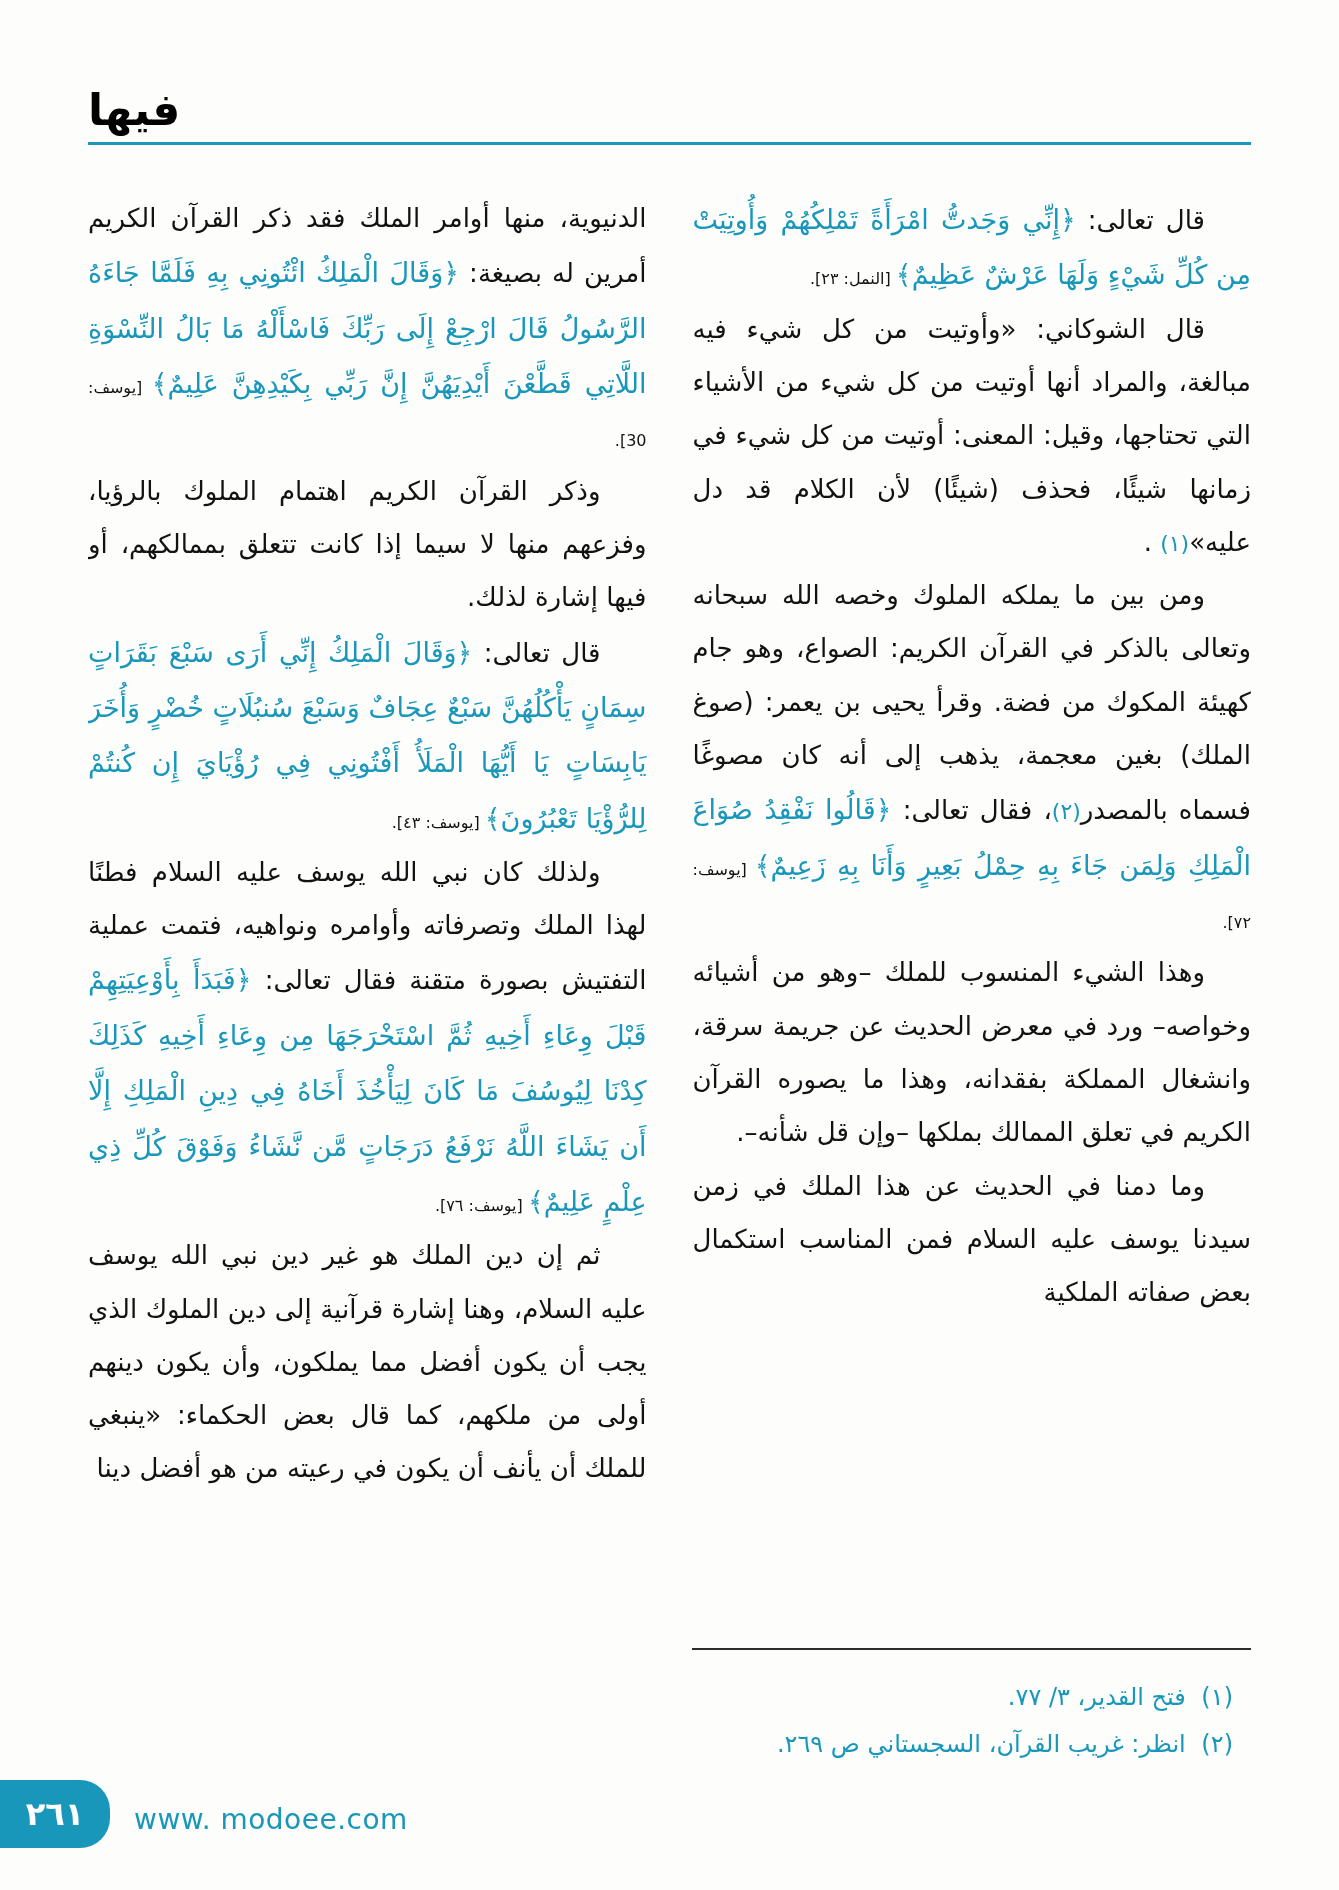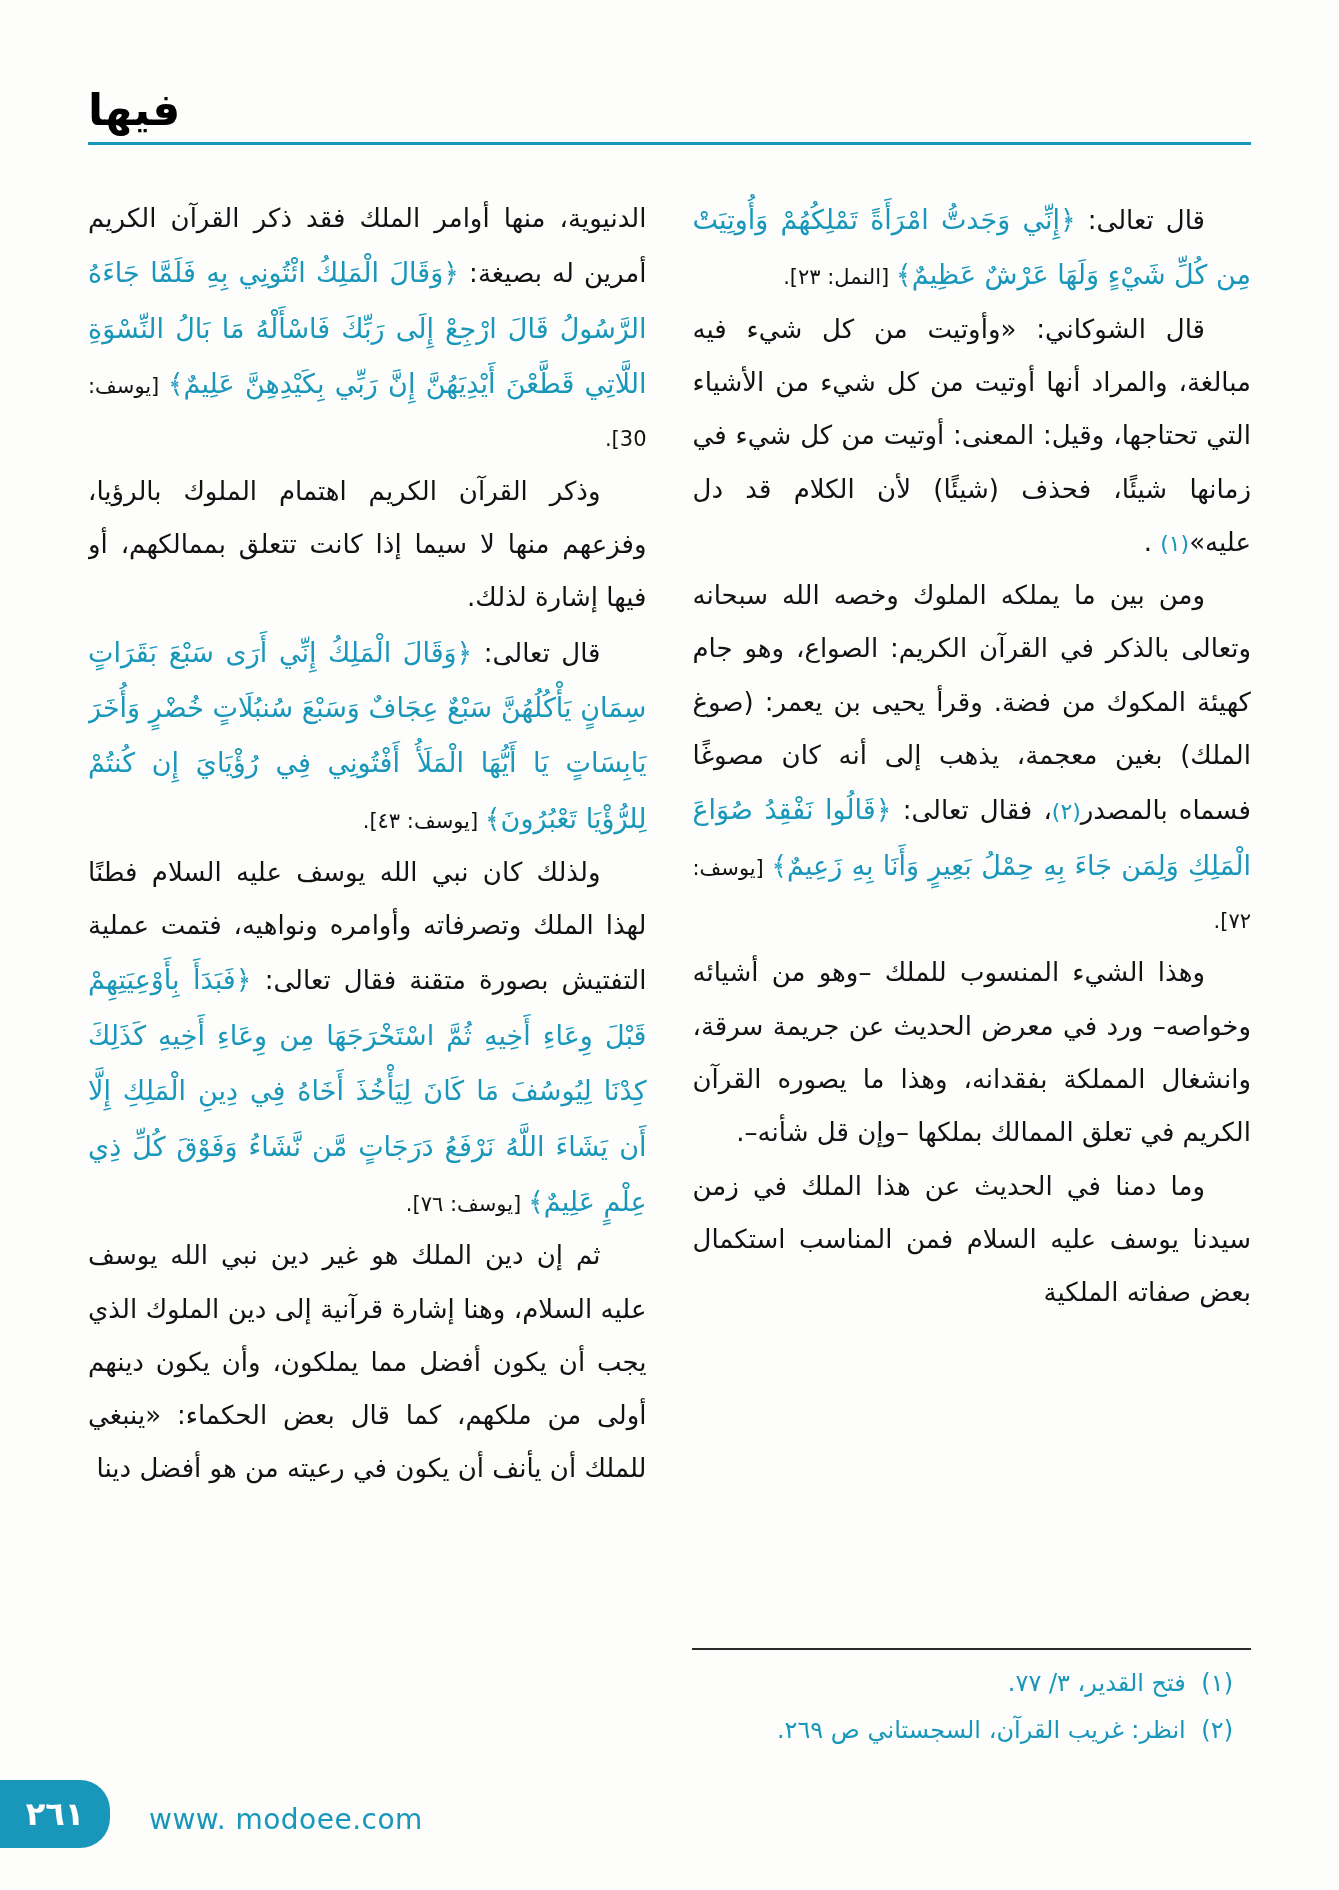--- a/index.html
+++ b/index.html
@@ -48,28 +48,28 @@
 
   .para { margin:0; }
   .para.indent { text-indent:46px; }
 
   .seg-plain { color:var(--ink); }
   .seg-quran {
     color:var(--accent);
     font-weight:normal;
     font-size:27px;
   }
-  .seg-ref { color:var(--ink); font-size:21px;margin-top:48px; }
+  .seg-ref { color:var(--ink); font-size:16px;margin-top:48px; }
   .seg-fnref { color:var(--accent); font-size:22px; }
 
   
   .footnotes {
     position:absolute; top:1648px; right:88px; width:559px;
     border-top:2px solid #2c2c2c;
-    padding-top:10px;
+    padding-top:24px;
   }
   .footnote {
     color:var(--accent);
     font-size:24px;
     line-height:1.95;
     padding-right:18px;
     text-align:right;
   }
   .fn-marker { font-weight:normal; margin-left:8px; }
 
@@ -82,21 +82,20 @@
     color:#ffffff;
     display:flex; align-items:center; justify-content:center;
     font-size:32px; font-weight:bold;
   }
   .site-url {
     position:absolute; left:134px; bottom:54px;
     color:var(--accent);
     font-size:28px;
     direction:ltr; unicode-bidi:isolate;
     letter-spacing:0.5px;
-    margin-left:15px;
   }
 </style>
 </head>
 <body>
 
 <div class="page">
 
   <header class="header">
     <h1 class="header-title">فيها</h1>
     <div class="header-rule"></div>

